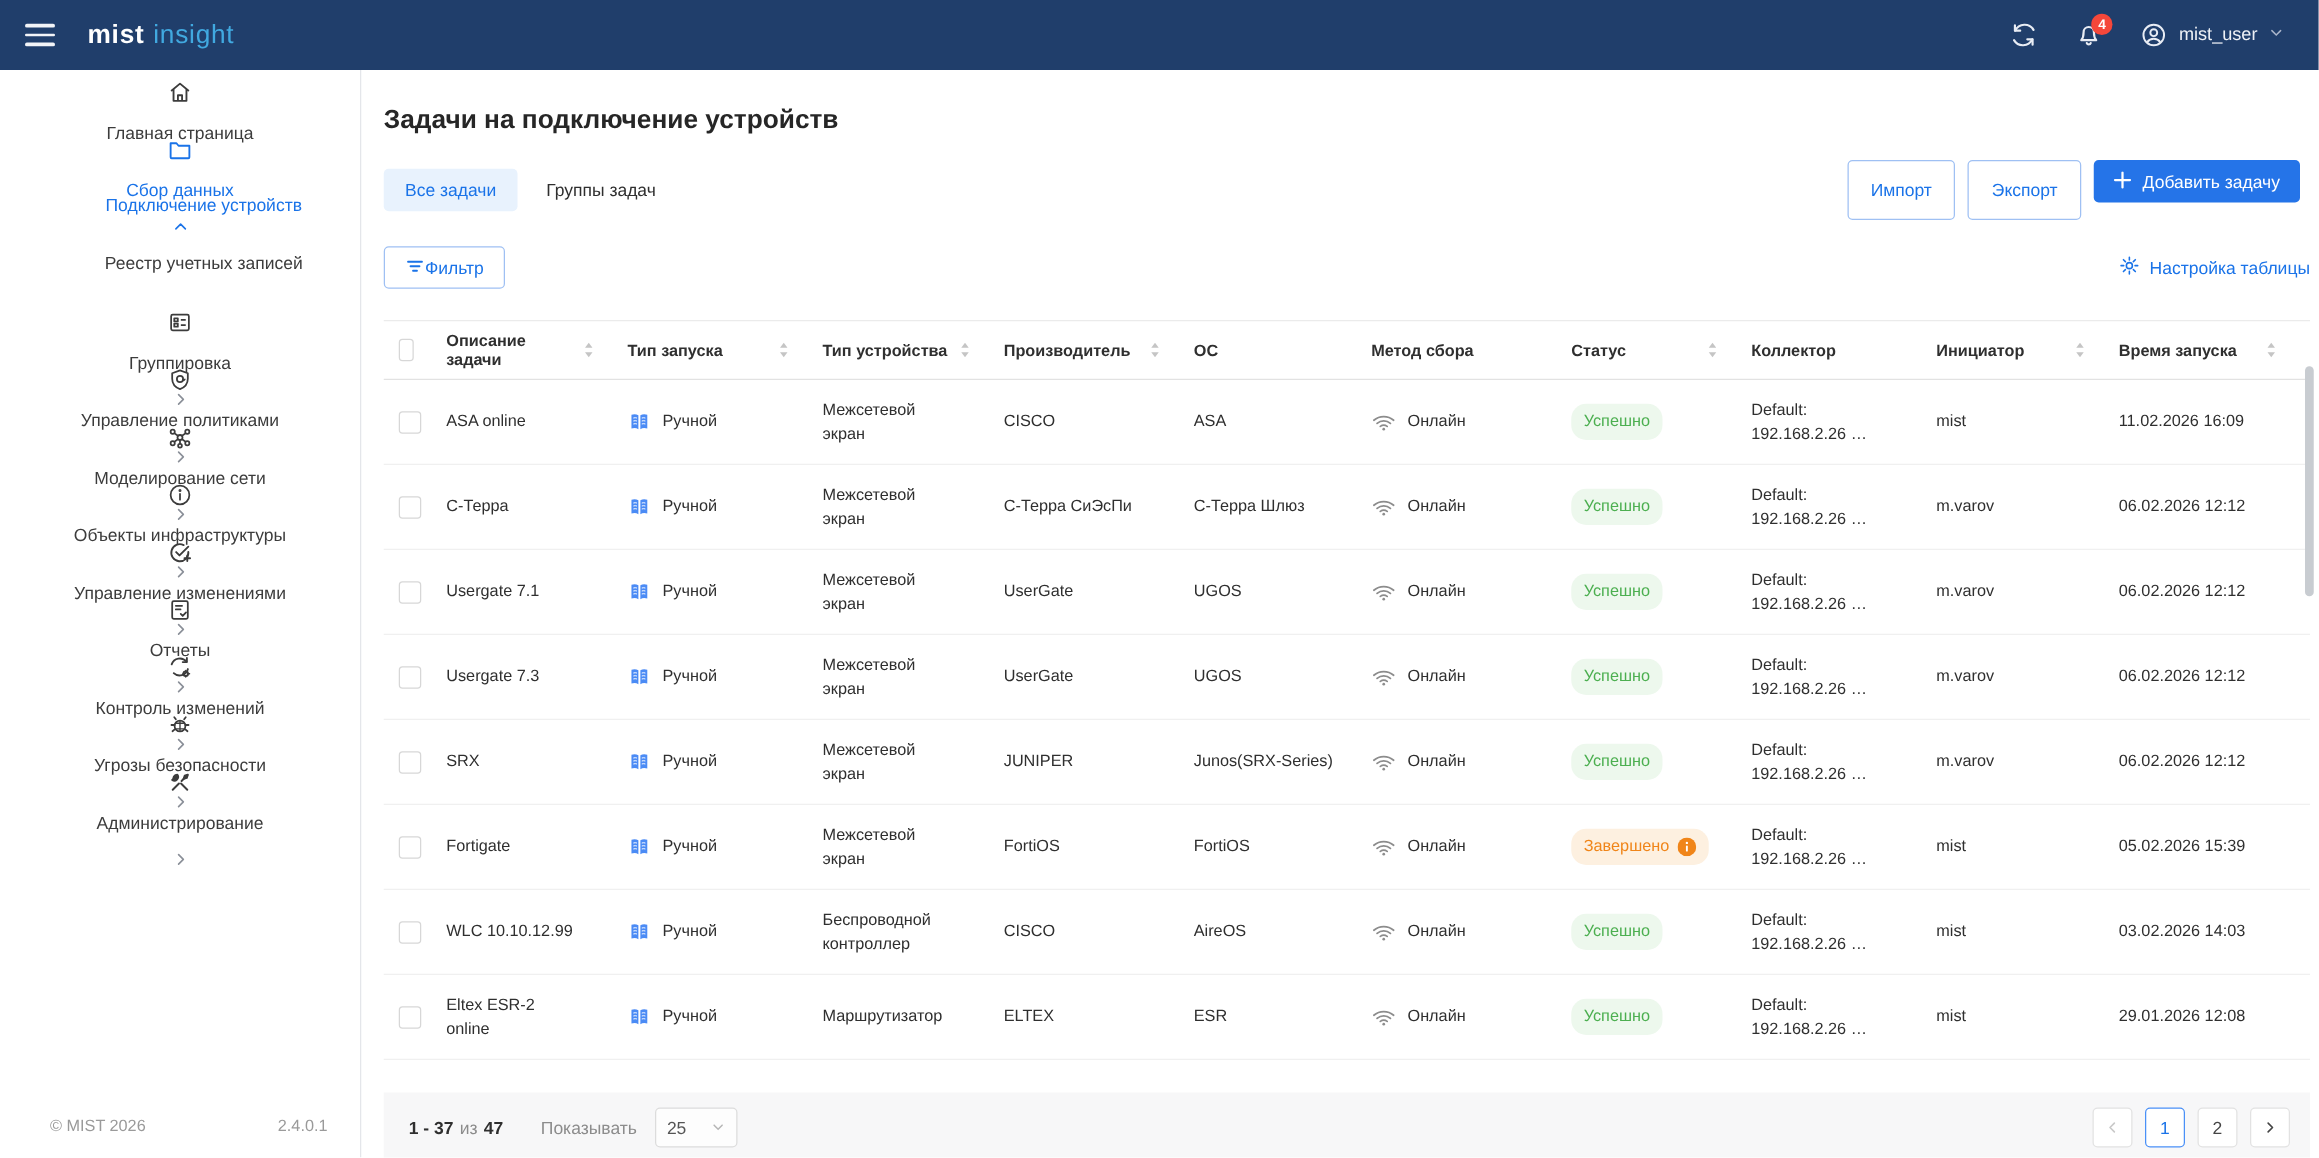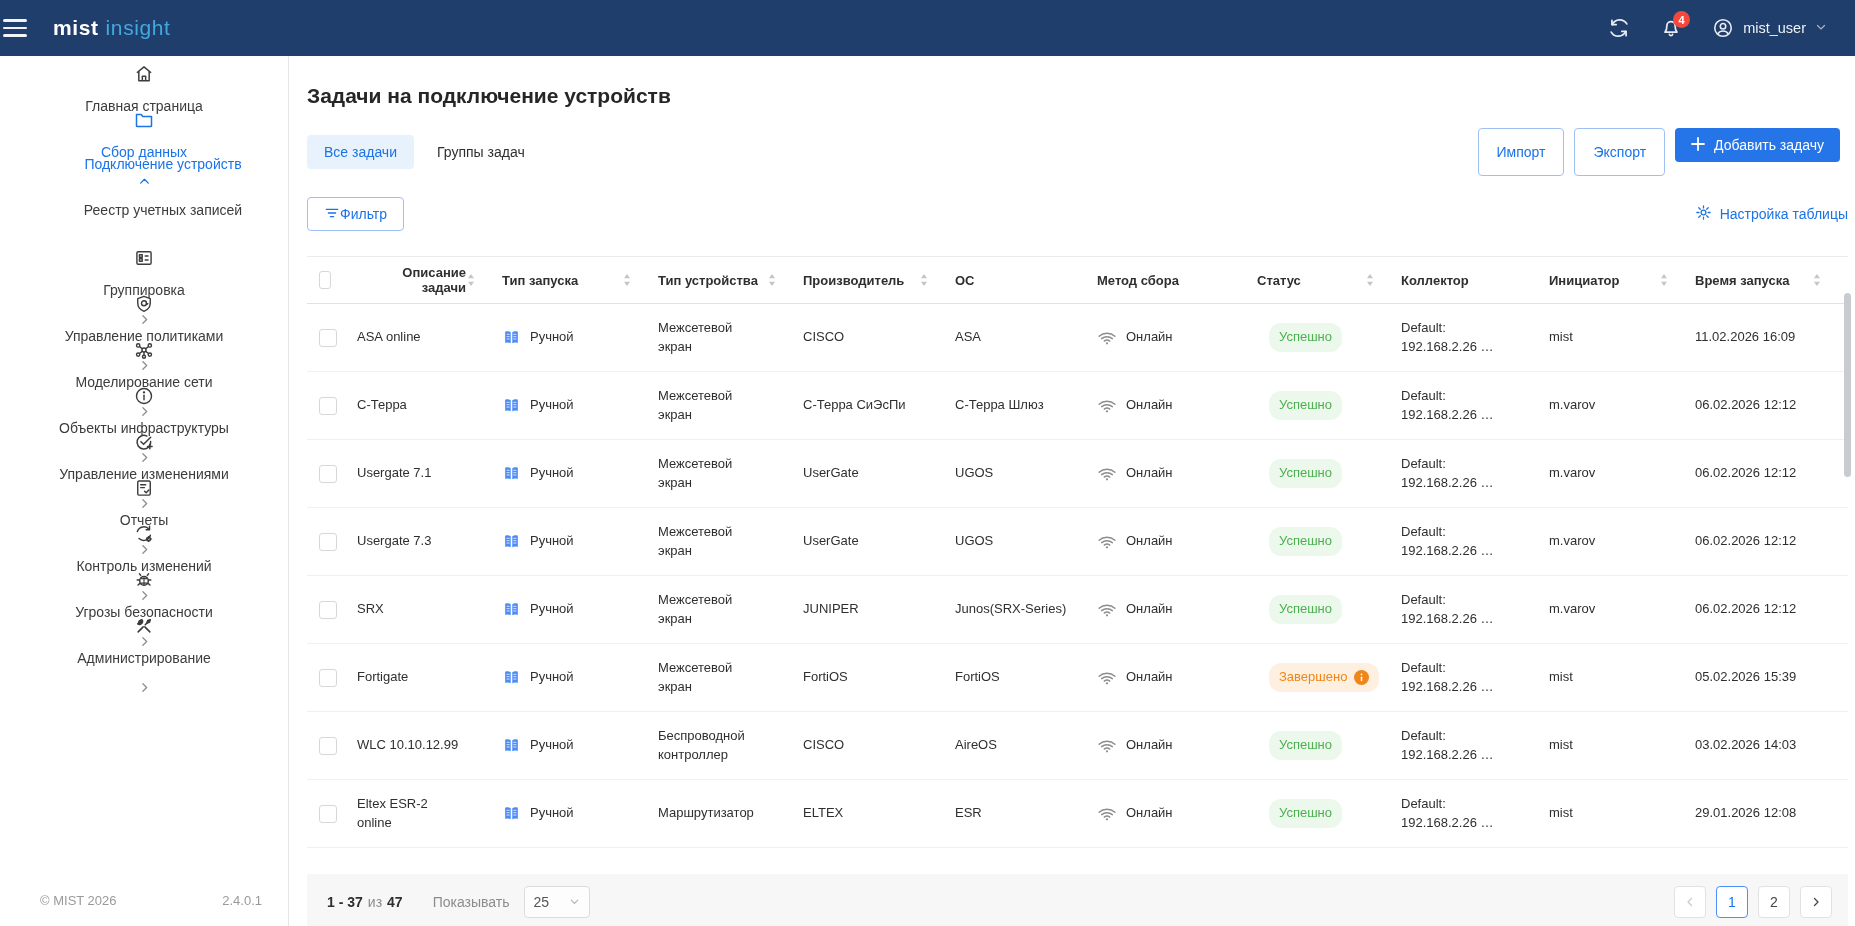--- a/index.html
+++ b/index.html
@@ -1,20 +1,20 @@
 <!DOCTYPE html>
 <html lang="ru"><head>
 <meta charset="utf-8">
 <style>
   * { box-sizing: border-box; margin: 0; padding: 0; }
   html,body { width:1855px; height:926px; overflow:hidden; }
   body { font-family:"Liberation Sans", sans-serif; background:#fff; color:#2f2f2f; }
 
   
-  .topbar { height:56px; background:#203e6b; display:flex; align-items:center; padding:0 28px 0 3px; }
+  .topbar { height:56px; background:#203e6b; display:flex; align-items:center; padding:0 28px 0 20px; }
   .hamburger { width:24px; height:18px; display:flex; flex-direction:column; justify-content:space-between; cursor:pointer; }
   .hamburger i { display:block; height:2.6px; background:#f2f4f8; border-radius:2px; }
   .brand { margin-left:26px; font-size:21px; letter-spacing:.6px; cursor:default; }
   .brand .b1 { color:#ffffff; font-weight:700; }
   .brand .b2 { color:#41a9e0; font-weight:400; margin-left:7px; }
   .topbar-right { margin-left:auto; display:flex; align-items:center; gap:30px; }
   .tb-icon { color:#e8ecf4; width:22px; height:22px; cursor:pointer; position:relative; display:inline-flex; }
   .tb-icon svg { width:22px; height:22px; }
   .bell-badge { position:absolute; top:-6px; right:-8px; min-width:17px; height:17px; background:#f5473a; color:#fff;
                 border-radius:9px; font-size:11px; font-weight:700; display:flex; align-items:center; justify-content:center; padding:0 4px; }
@@ -51,30 +51,30 @@
   .filter-row { display:flex; align-items:center; margin-top:21px; }
   .btn-filter { height:34px; padding:0 16px; background:#fff; border:1px solid #9fc0f3; border-radius:4px; color:#1a73e8; font-size:14px; display:inline-flex; align-items:center; gap:0; }
   .btn-filter svg { width:16px; height:16px; }
   .table-settings { margin-left:auto; margin-right:7px; color:#1a73e8; font-size:14px; display:inline-flex; align-items:center; gap:8px; cursor:pointer; }
   .table-settings svg { width:17px; height:17px; }
 
   
   .table { margin-top:25px; margin-right:7px; }
   .grid-row { display:grid; grid-template-columns:50px 145px 156px 145px 152px 142px 160px 144px 148px 146px 1fr; }
   .thead { height:48px; align-items:center; border-top:1px solid #ebebeb; border-bottom:1px solid #e2e2e2; font-size:13px; font-weight:700; color:#2f2f2f; }
-  .th { display:flex; align-items:center; justify-content:space-between; padding-right:26px;text-align:right; }
+  .th { display:flex; align-items:center; justify-content:space-between; padding-right:26px; }
   .th .sort svg { width:10px; height:14px; display:block; }
   .cb { width:18px; height:18px; border:1.5px solid #d7d7d7; border-radius:3px; background:#fff; margin-left:12px; cursor:pointer; }
   .row { min-height:68px; align-items:center; border-bottom:1px solid #f0f0f0; font-size:13px; color:#2f2f2f; }
   .cell { padding-right:16px; line-height:1.45; }
   .cell.pr-lg { padding-right:40px; }
   .cell.with-icon { display:flex; align-items:center; gap:9px; }
   .cell .ic-book svg { width:19px; height:19px; color:#4b8bf5; display:block; }
   .cell .ic-wifi svg { width:20px; height:20px; color:#8c8c8c; display:block; }
-  .badge { display:inline-flex; align-items:center; gap:7px; padding:5px 10px; border-radius:12px; font-size:13px;margin-left:12px; }
+  .badge { display:inline-flex; align-items:center; gap:7px; padding:5px 10px; border-radius:12px; font-size:13px; }
   .badge.success { color:#4caf50; background:#edf8ed; }
   .badge.warning { color:#f08519; background:#fdf0e0; }
   .badge .ic-info svg { width:15px; height:15px; display:block; }
   .muted2 { color:#2f2f2f; }
 
   
   .pagebar { margin-top:26px; margin-right:7px; height:55px; background:#f7f7f8; display:flex; align-items:center; padding:0 16px 0 20px; font-size:14px; }
   .range-b { font-weight:700; }
   .of-label { color:#8c8c8c; margin:0 5px; }
   .show-label { color:#8c8c8c; margin-left:30px; }

